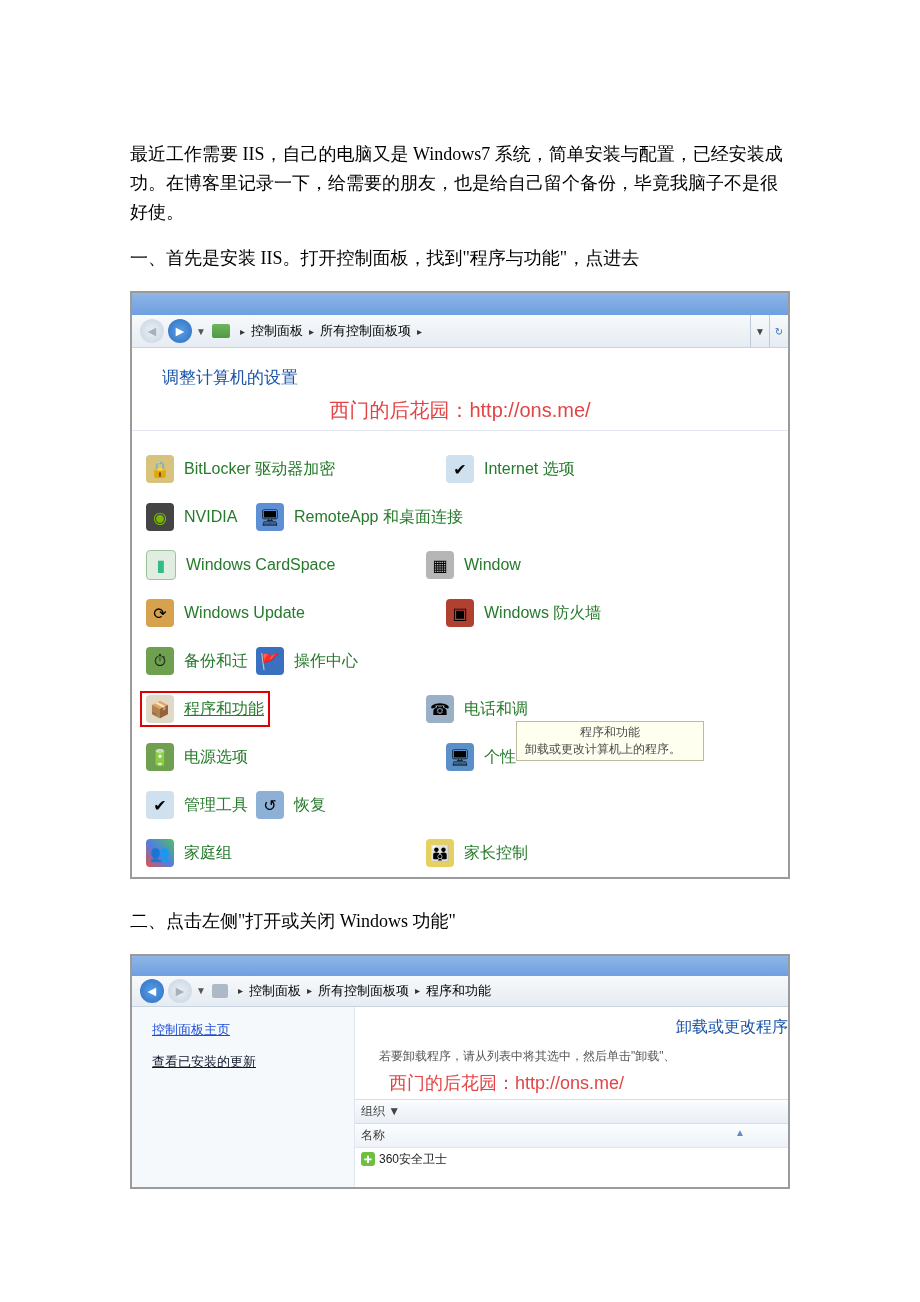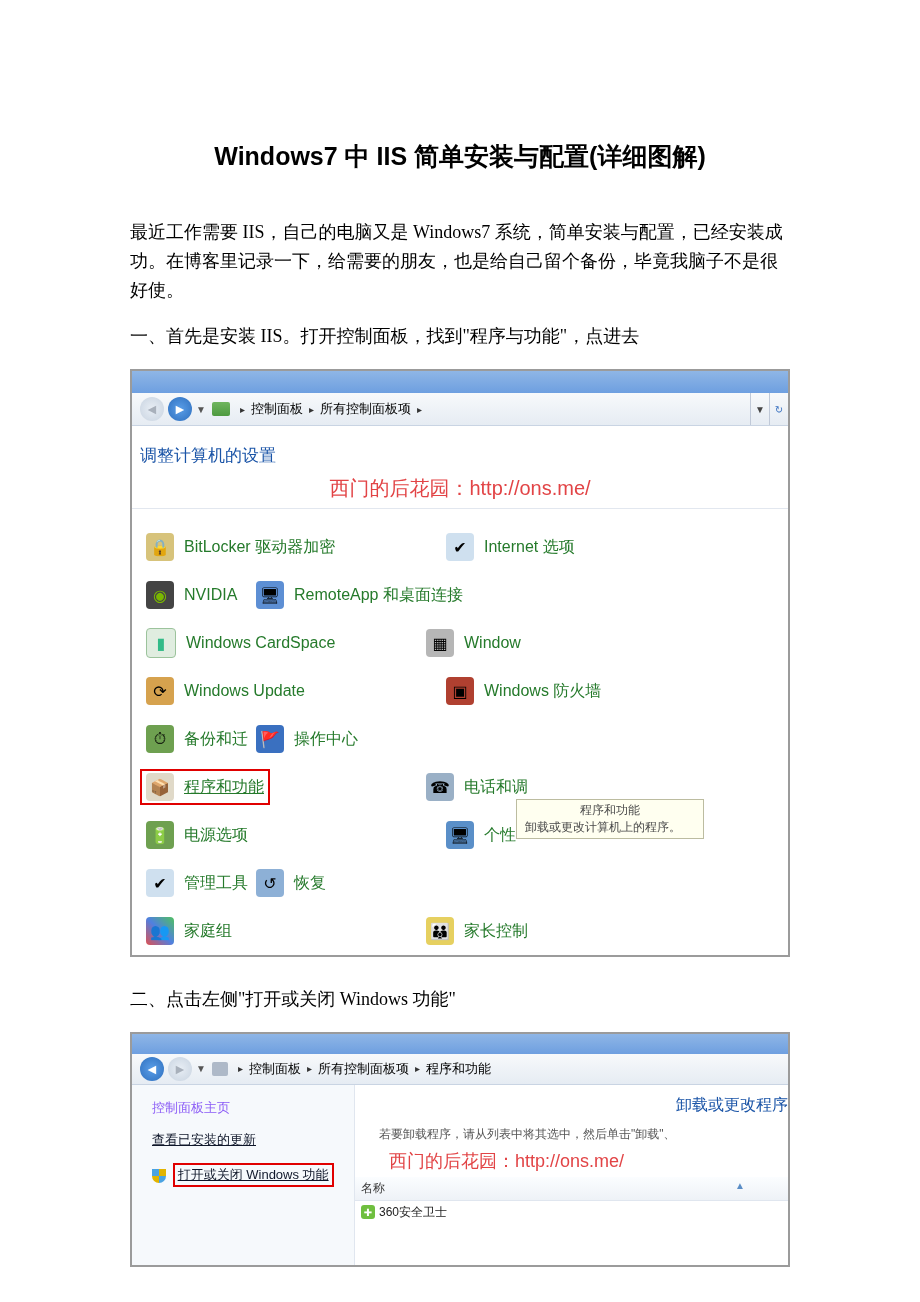--- a/index.html
+++ b/index.html
@@ -98,21 +98,21 @@
     border-left: 1px solid #c0c9d8;
     width: 18px;
     height: 100%;
     display: flex;
     align-items: center;
     justify-content: center;
     font-size: 10px;
     color: #444;
   }
   .s1-header {
-    padding: 18px 0 0 8px;
+    padding: 18px 0 0 30px;
     color: #1a54a7;
     font-size: 17px;
   }
   .s1-water {
     text-align: center;
     color: #e24446;
     font-size: 20px;
     font-family: "Microsoft YaHei", sans-serif;
     margin: 8px 0 14px 0;
     padding-bottom: 6px;
@@ -198,21 +198,22 @@
     padding: 14px 0 0 20px;
     box-sizing: border-box;
   }
   .s2-side a {
     display: block;
     margin-bottom: 14px;
     color: #0f172a;
     font-size: 13px;
   }
   .s2-side .nonlink {
-    color: #8b5cf6;
+    color: #1d4ed8;
+    text-decoration: underline;
   }
   .s2-side .hl {
     border: 2px solid #e00000;
     padding: 1px 3px;
     text-decoration: underline;
     display: inline-block;
   }
   .shield {
     display: inline-block;
     width: 14px;
@@ -289,21 +290,20 @@
     justify-content: center;
     color: #fff;
     font-size: 10px;
     margin-right: 4px;
   }
 </style>
 </head>
 <body>
 
 <div class="page">
-  <div class="doc-title">Windows7 中 IIS 简单安装与配置(详细图解)</div>
 
   <div class="para">最近工作需要 IIS，自己的电脑又是 Windows7 系统，简单安装与配置，已经安装成功。在博客里记录一下，给需要的朋友，也是给自己留个备份，毕竟我脑子不是很好使。</div>
 
   <div class="para">一、首先是安装 IIS。打开控制面板，找到"程序与功能"，点进去</div>
 
   <div class="shot1">
     <div class="s1-topband"></div>
     <div class="s1-address">
       <div class="navwrap">
         <div class="navbtn disabled">◄</div>
@@ -432,29 +432,26 @@
         <span class="arrow">▸</span>
         <span>所有控制面板项</span>
         <span class="arrow">▸</span>
         <span>程序和功能</span>
       </div>
     </div>
     <div class="s2-body">
       <div class="s2-side">
         <a class="nonlink">控制面板主页</a>
         <a style="text-decoration:underline;">查看已安装的更新</a>
-        <div>
-          <span class="shield"></span>
-          <a class="hl">打开或关闭 Windows 功能</a>
-        </div>
       </div>
       <div class="s2-main">
         <div class="s2-main-title">卸载或更改程序</div>
         <div class="s2-main-sub">若要卸载程序，请从列表中将其选中，然后单击"卸载"、</div>
         <div class="s2-water">西门的后花园：http://ons.me/</div>
+        <div class="s2-org">组织 ▼</div>
         <div class="s2-listhead">
           <span>名称</span>
           <span class="sortcol">▲</span>
         </div>
         <div class="s2-row">
           <span class="r-icon">✚</span>
           <span>360安全卫士</span>
         </div>
       </div>
     </div>

